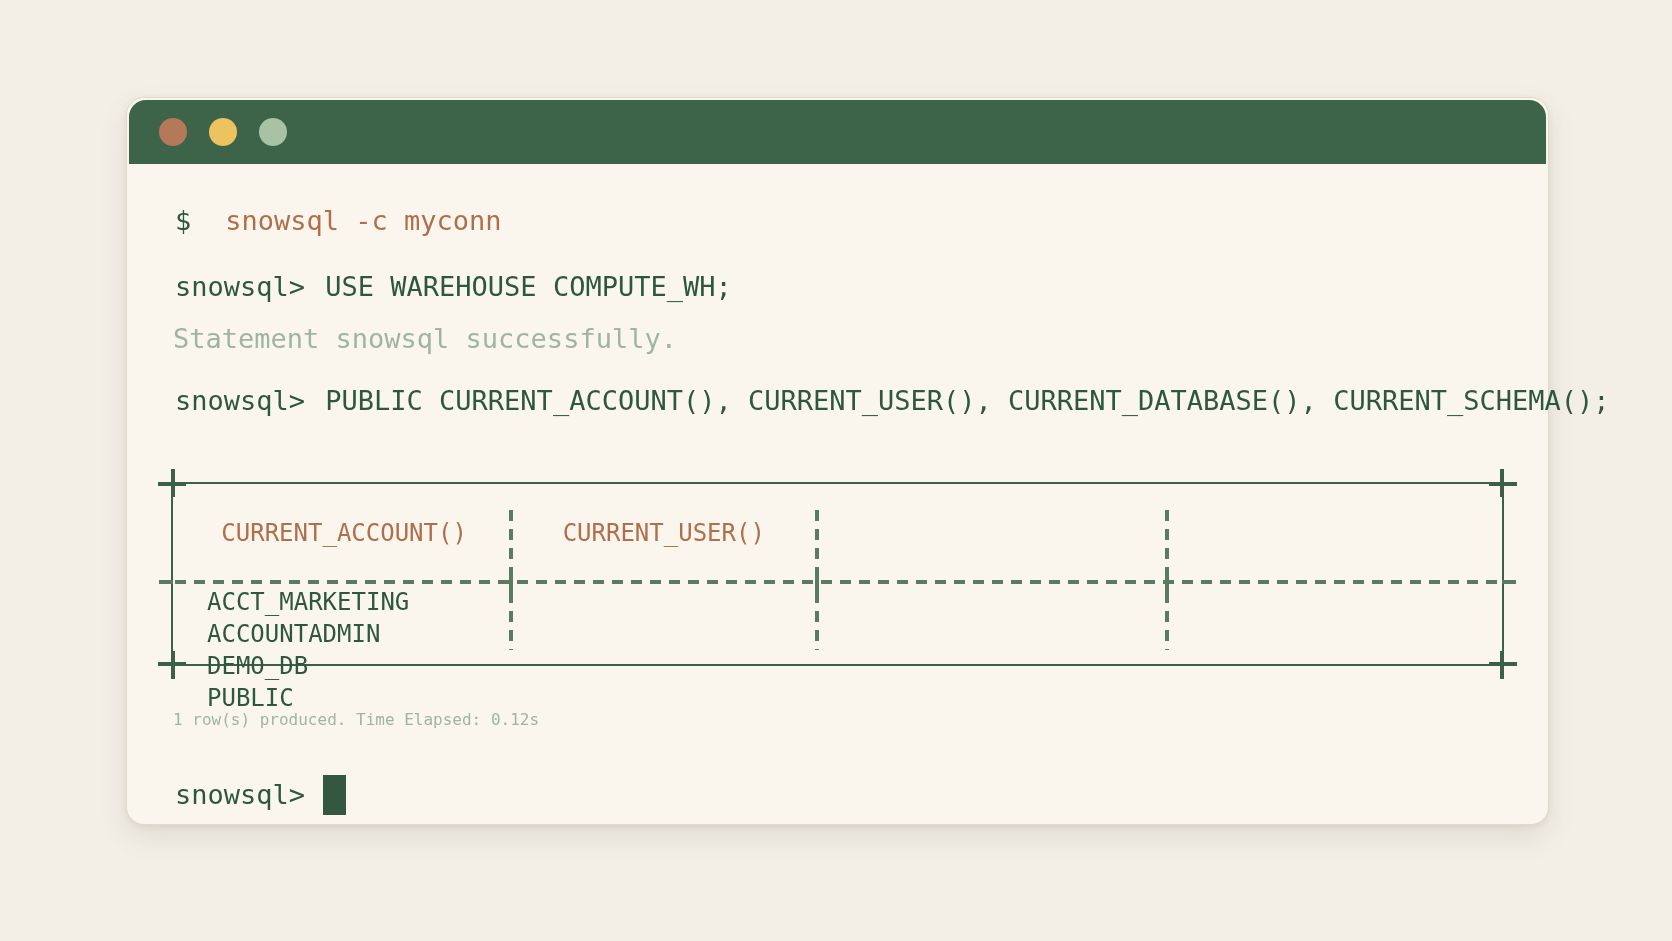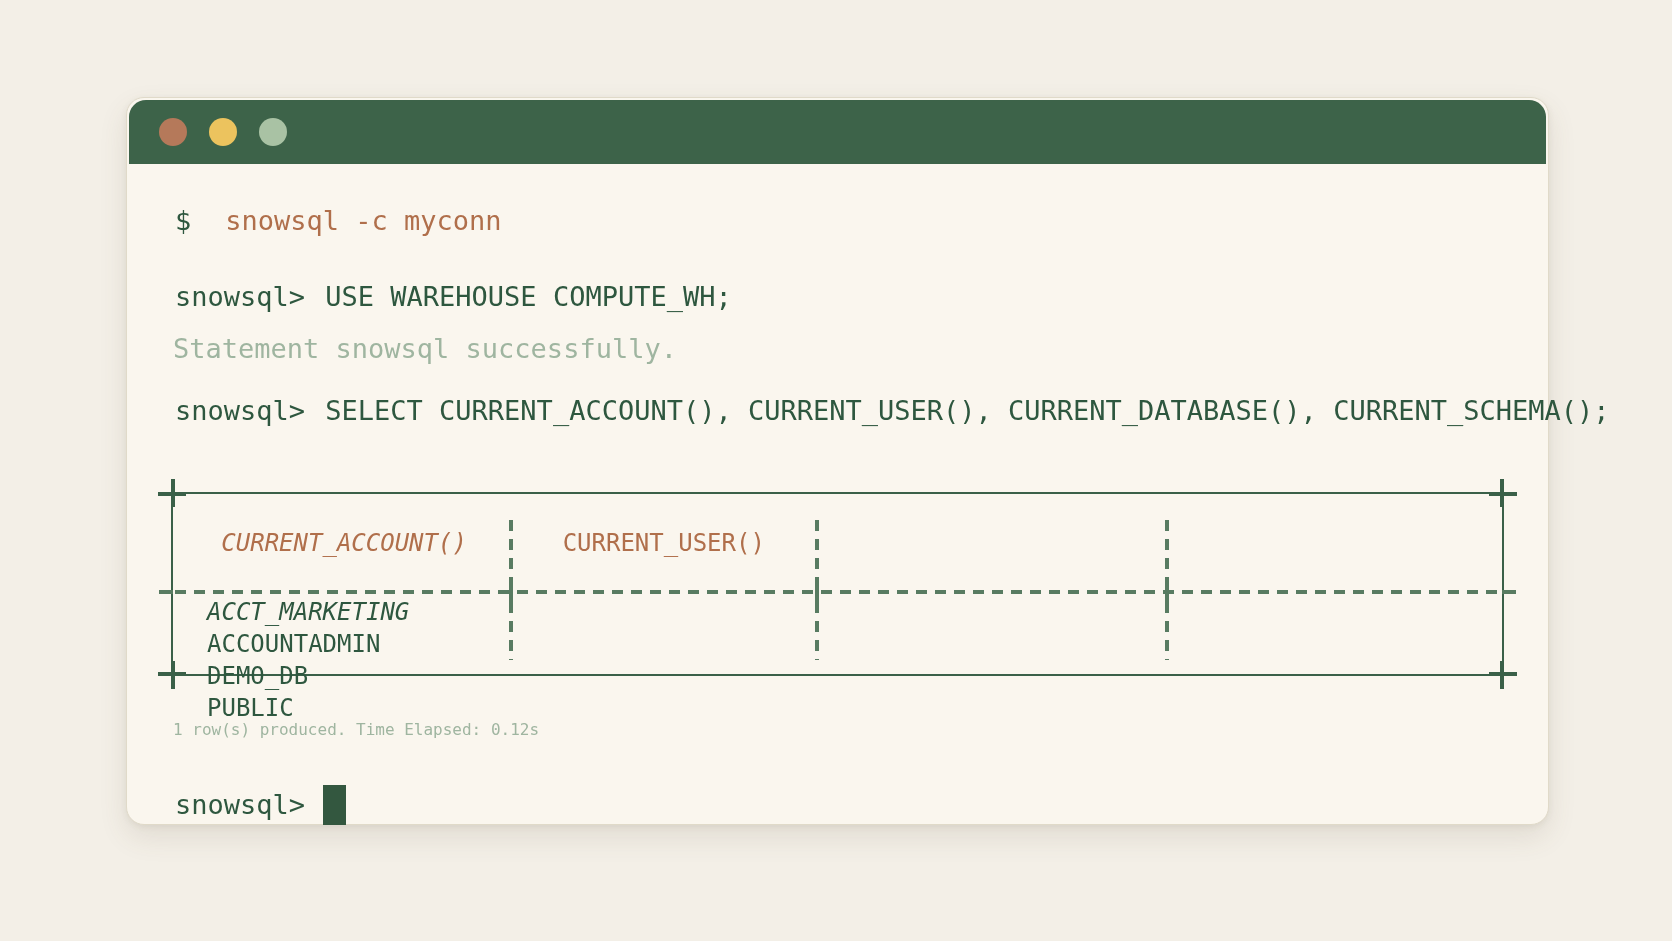--- a/index.html
+++ b/index.html
@@ -35,21 +35,21 @@
   .dot-minimize { background: #ecc35e; }
   .dot-maximize { background: #a9c2a4; }
 
   
   .content {
     padding: 0 42px;
     color: #2e573f;
   }
   .tline { font-size: 27px; line-height: 36px; white-space: pre; }
   .shell-line   { margin-top: 37px; }
-  .use-line     { margin-top: 36px; }
+  .use-line     { margin-top: 26px; }
   .result-line  { margin-top: 12px; color: #9fb5a0; }
   .select-line  { margin-top: 22px; }
   .status-line  { margin-top: 35px; color: #9fb5a0; font-size: 16px; line-height: 34px; }
   .prompt-line  { margin-top: 34px; display: flex; align-items: center; }
 
   .prompt   { color: #2e573f; }
   .cmd-accent { color: #b06f4b; margin-left: 30px; }
   .cmd      { color: #2e573f; }
 
   .cursor {
@@ -68,21 +68,21 @@
   }
   .trow { position: relative; display: flex; width: 100%; }
   .trow-head { height: 94px; }
   .trow-body { height: 84px; flex-direction: column; }
   .tcell {
     display: flex;
     align-items: center;
     font-size: 24px;
     white-space: pre;
   }
-  .tcell.c0 { width: 25.3%; font-style: italic; }
+  .tcell.c0 { width: 25.3%; }
   .tcell.c1 { width: 23.1%; }
   .tcell.c2 { width: 26.4%; }
   .tcell.c3 { width: 25.2%; }
   .trow-head .tcell { justify-content: center; color: #b06f4b; }
   .trow-body .tcell { justify-content: flex-start; padding-left: 30px; color: #2e573f; }
 
   .vsep {
     position: absolute;
     width: 2px;
     background: repeating-linear-gradient(180deg, #587b61 0 11px, transparent 11px 19px);
@@ -142,21 +142,21 @@
   </div>
 
   <div class="content">
 
     <div class="tline shell-line"><span class="prompt">$</span><span class="cmd-accent">snowsql -c myconn</span></div>
 
     <div class="tline use-line"><span class="prompt">snowsql&gt;</span><span class="cmd"> USE WAREHOUSE COMPUTE_WH;</span></div>
 
     <div class="tline result-line">Statement snowsql successfully.</div>
 
-    <div class="tline select-line"><span class="prompt">snowsql&gt;</span><span class="cmd"> SELECT CURRENT_ACCOUNT(), CURRENT_USER(), CURRENT_DATABASE(), CURRENT_SCHEMA();</span></div>
+    <div class="tline select-line"><span class="prompt">snowsql&gt;</span><span class="cmd"> PUBLIC CURRENT_ACCOUNT(), CURRENT_USER(), CURRENT_DATABASE(), CURRENT_SCHEMA();</span></div>
 
     <div class="ascii-table">
       <div class="tick tick-h tl-h"></div>
       <div class="tick tick-v tl-v"></div>
       <div class="tick tick-h tr-h"></div>
       <div class="tick tick-v tr-v"></div>
       <div class="tick tick-h bl-h"></div>
       <div class="tick tick-v bl-v"></div>
       <div class="tick tick-h br-h"></div>
       <div class="tick tick-v br-v"></div>

